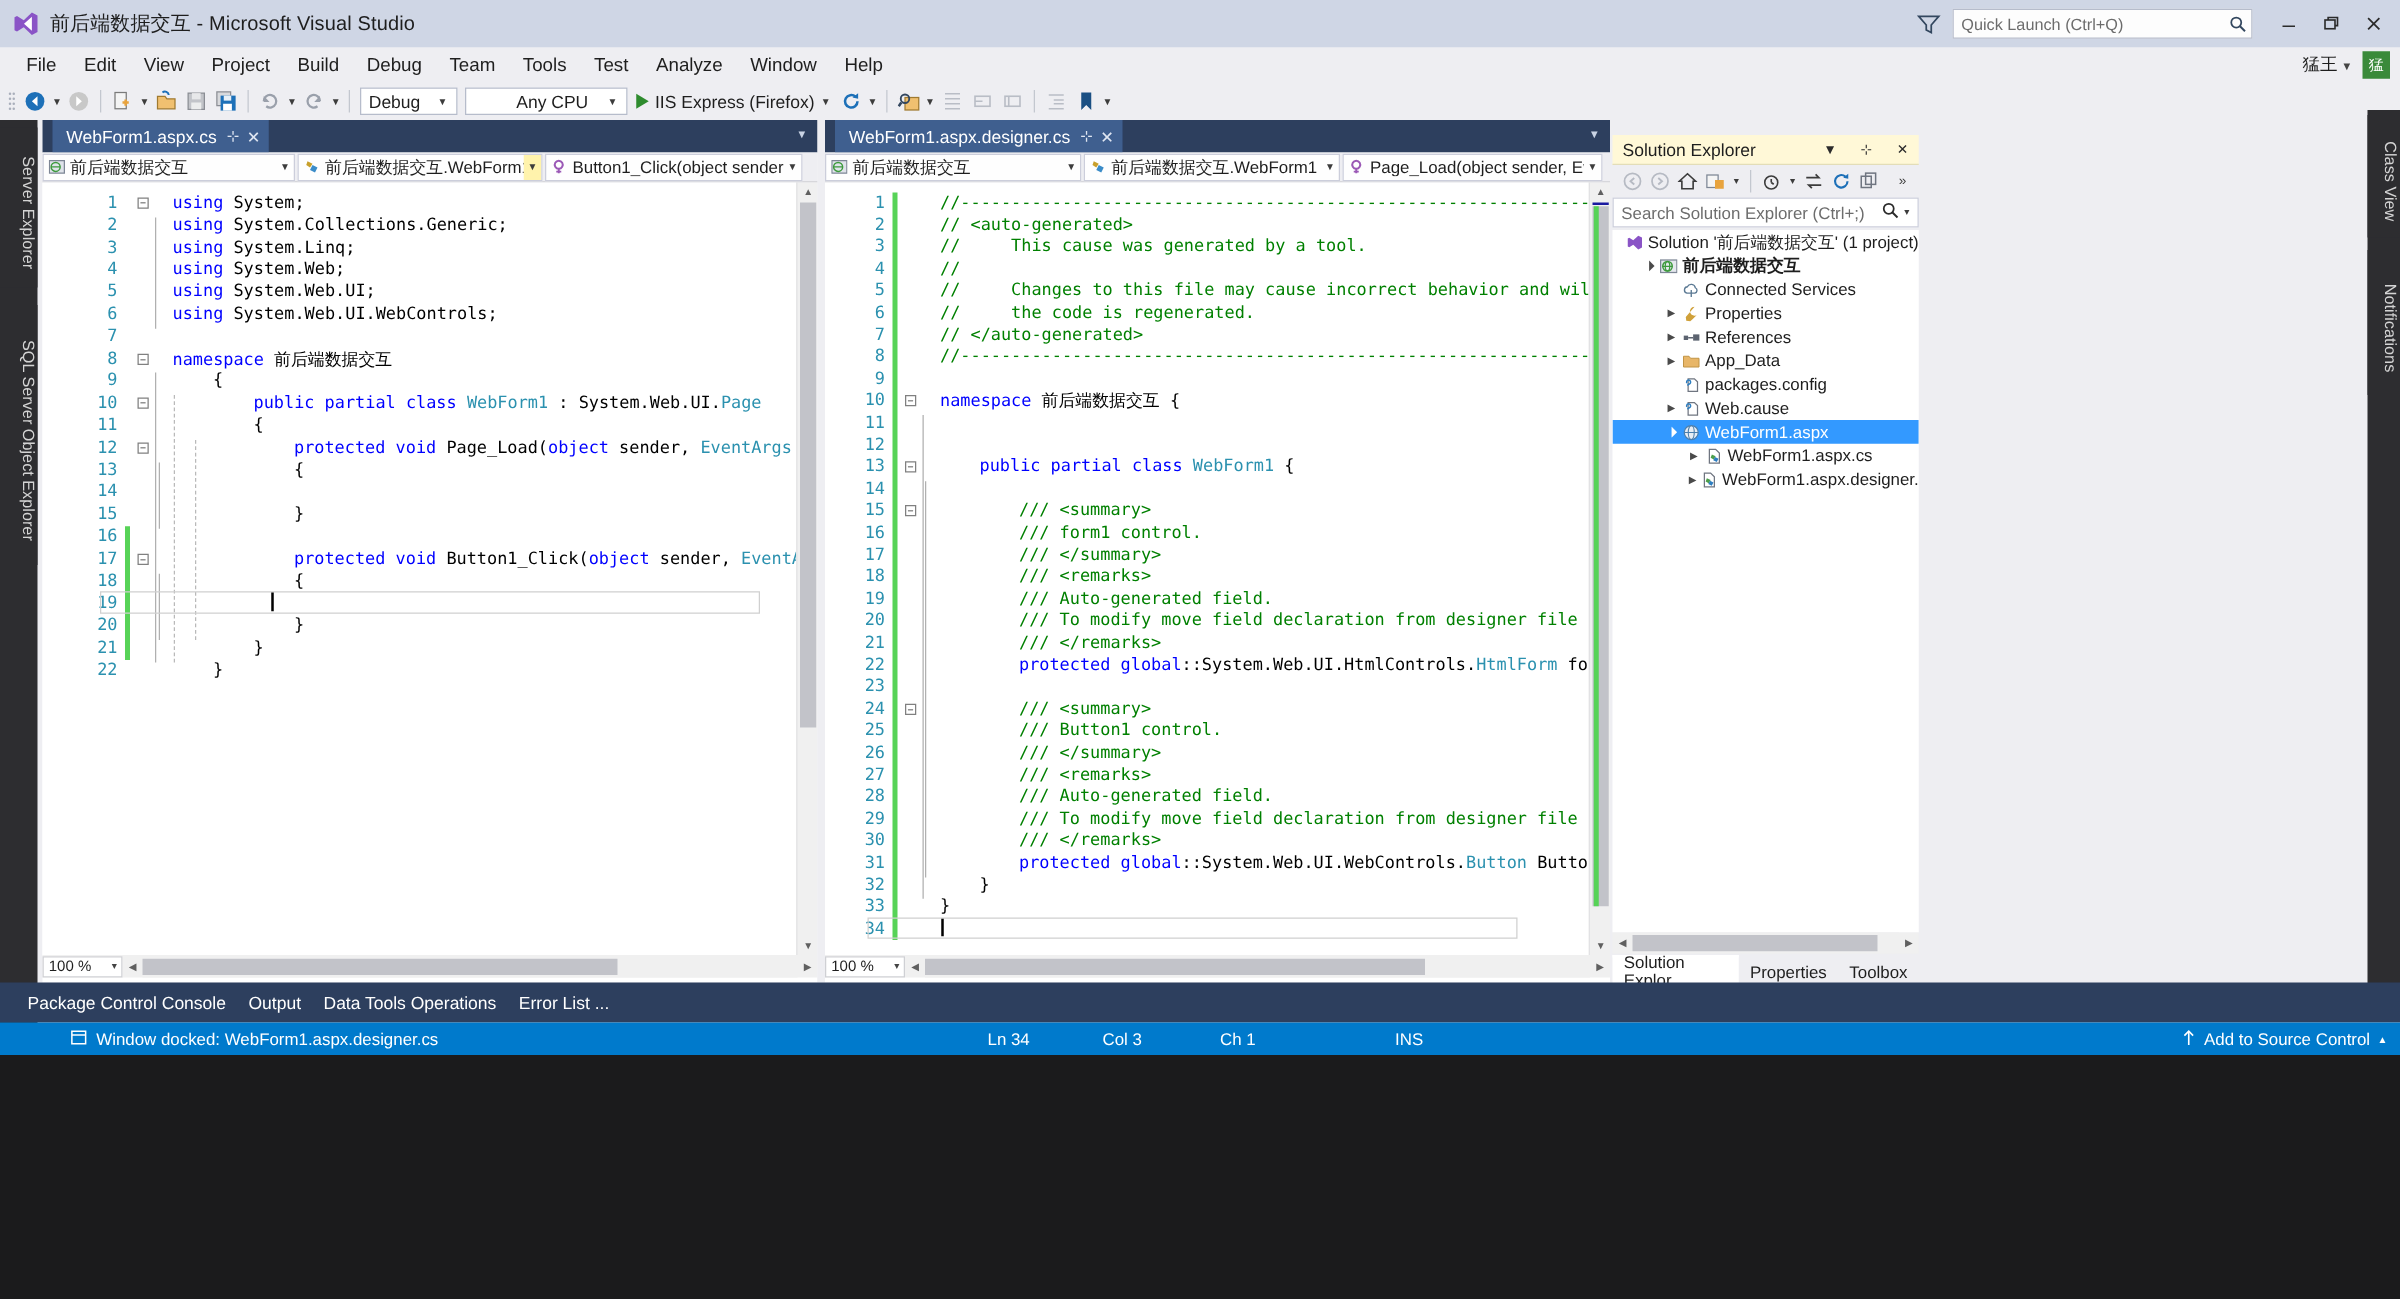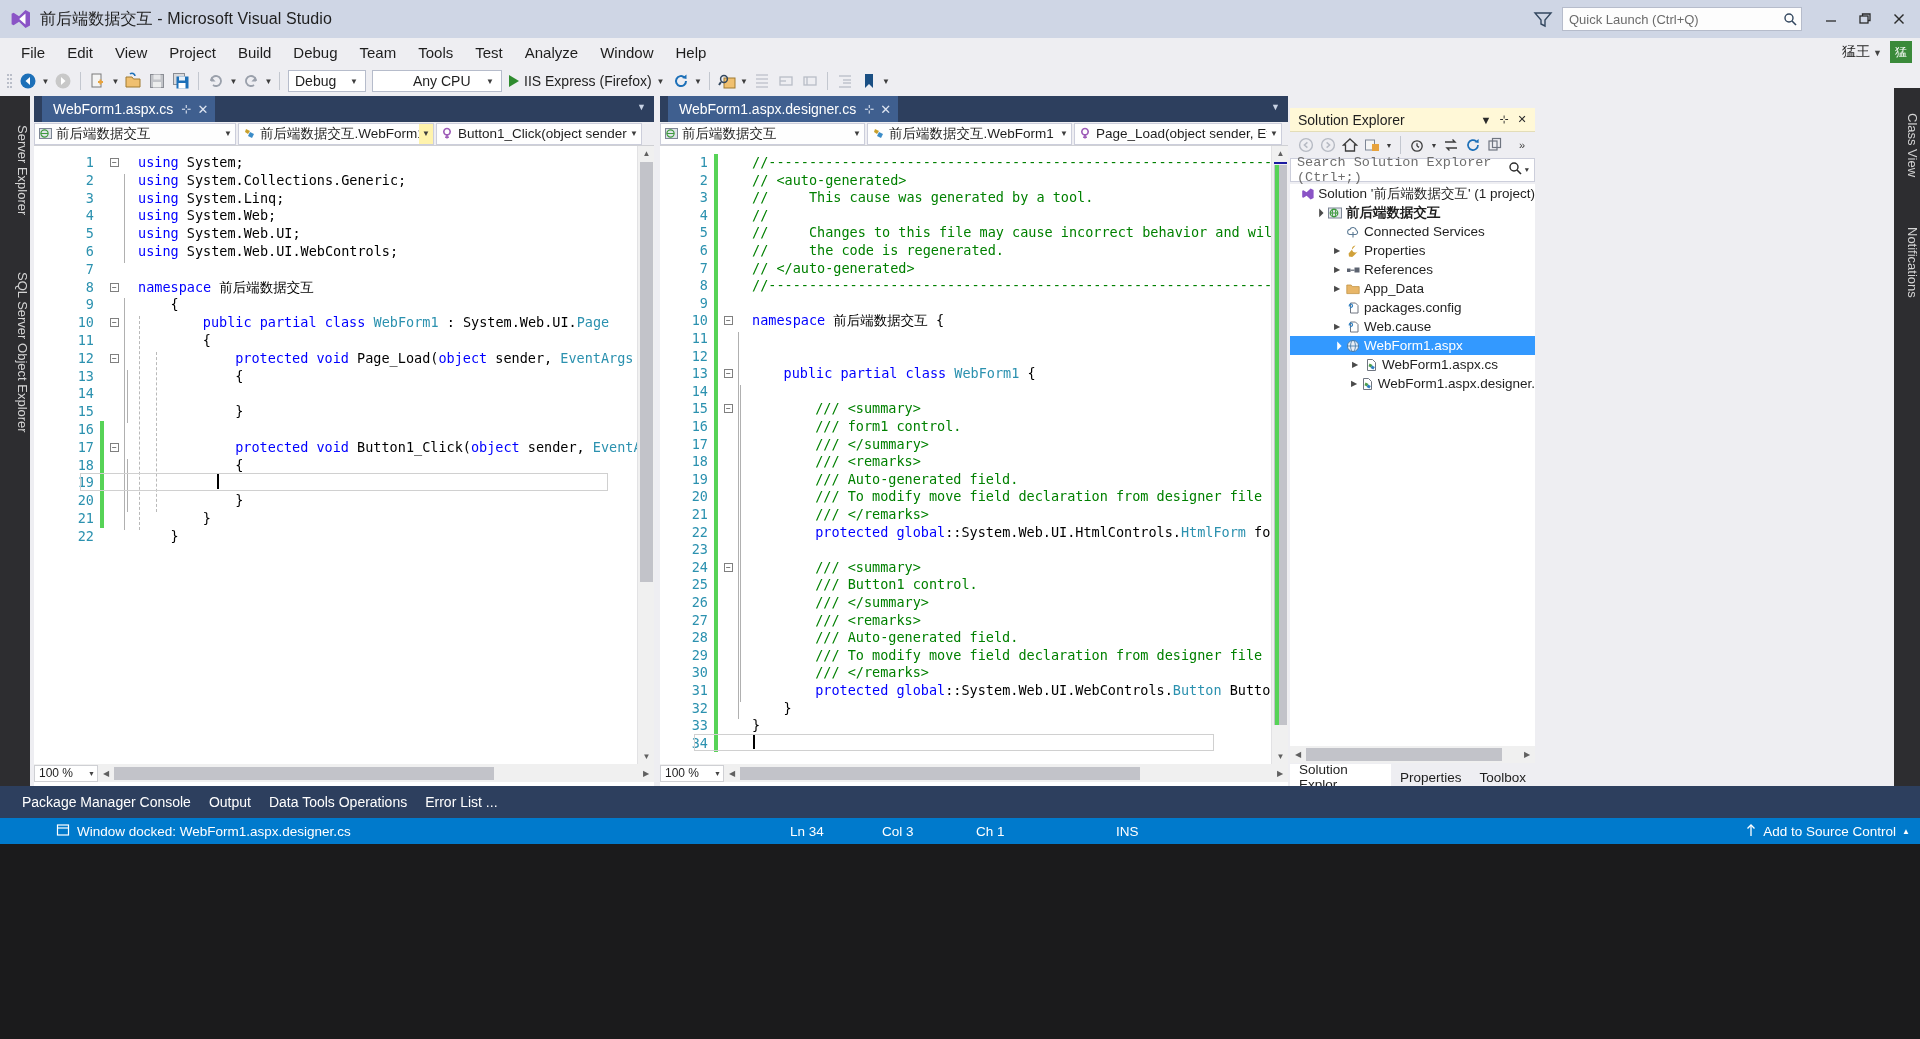--- a/index.html
+++ b/index.html
@@ -228,32 +228,33 @@
   }
 
   
   .solexp {
     position: absolute; background: #eeeef2;
   }
   .se-header {
     position: absolute; left: 0; top: 0; width: 100%; height: 24px;
     background: #fff8d7; display: flex; align-items: center; padding: 0 4px 0 8px;
     border-bottom: 1px solid #e3ddb8;
+    gap: 11px;
   }
   .se-title { font-size: 14px; color: #1e1e1e; flex: 1; }
   .se-hbtn { width: 18px; height: 20px; display: flex; align-items: center; justify-content: center; font-size: 11px; color: #2b2b2b; }
   .se-toolbar {
     position: absolute; left: 0; top: 24px; width: 100%; height: 26px;
     background: #eeeef2; display: flex; align-items: center; padding-left: 5px;
   }
   .se-tbtn { width: 22px; height: 22px; display: flex; align-items: center; justify-content: center; }
   .se-search {
     position: absolute; left: 0; top: 50px; width: 100%; height: 24px;
     background: #ffffff; border: 1px solid #cccedb;
-    display: flex; align-items: center; padding: 0 2px 0 6px; font-family: Liberation Mono, monospace;
+    display: flex; align-items: center; padding: 0 2px 0 6px;
   }
   .se-search .ph { flex: 1; font-size: 13.5px; color: #6d6d6d; }
   .se-tree {
     position: absolute; left: 0; top: 76px; width: 100%;
     background: #ffffff; overflow: hidden;
   }
   .tree-row {
     display: flex; align-items: center; height: 19px;
     font-size: 13.5px; color: #1e1e1e; white-space: nowrap;
   }
@@ -989,21 +990,21 @@
     </div>
 
     <div class="se-tabs" id="se-tabs" style="top:656px;">
         <div class="se-tab active">Solution Explor...</div>
         <div class="se-tab">Properties</div>
         <div class="se-tab">Toolbox</div>
       </div>
   </div>
 
   <div class="bottom-tabs" style="top:786px;" id="bottom-tabs">
-      <span class="btab">Package Manager Console</span>
+      <span class="btab">Package Control Console</span>
       <span class="btab">Output</span>
       <span class="btab">Data Tools Operations</span>
       <span class="btab">Error List ...</span>
     </div>
 
   <div class="statusbar" style="top:818px;padding-left:48px;">
     <div class="sb-left">
       <span>
         <svg width="14" height="14" viewBox="0 0 14 14">
             <rect x="1.5" y="2" width="11" height="10" fill="none" stroke="#ffffff" stroke-width="1.2"></rect>

